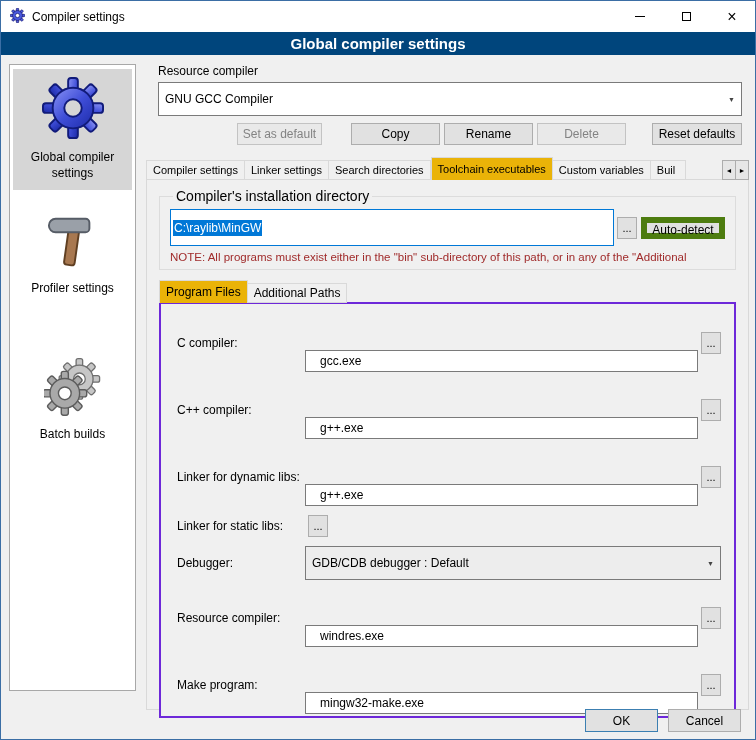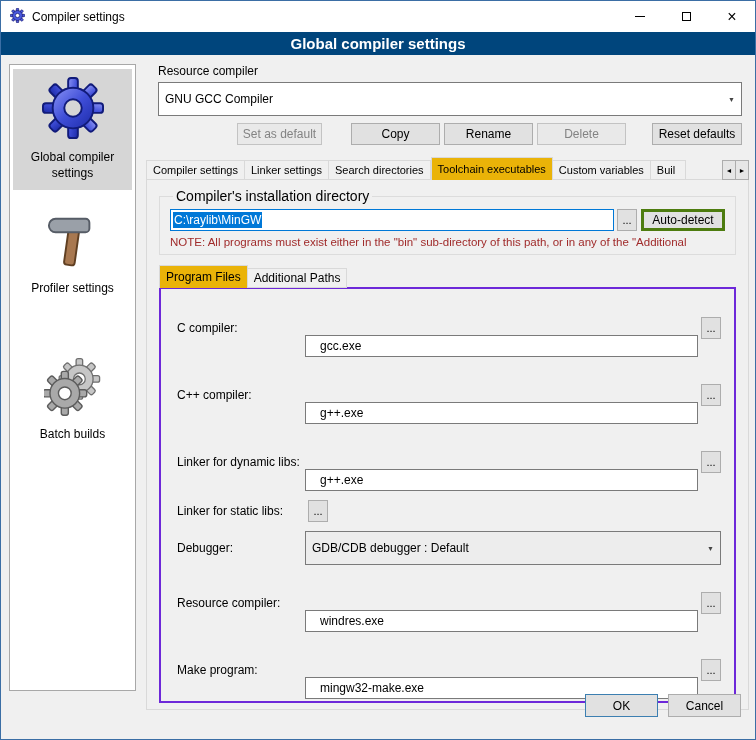--- a/index.html
+++ b/index.html
@@ -60,41 +60,41 @@
   .tab-scroll { margin-left:auto; display:flex; }
   .spin { width:14px; height:20px; border:1px solid #adadad; background:#e6e6e6; font-size:7px;
           display:flex; align-items:center; justify-content:center; margin-left:-1px; }
 
   .panel { margin-top:-1px; height:531px; border:1px solid #d9d9d9; background:#f0f0f0; }
 
   
   fieldset.group { margin:8px 12px 0; border:1px solid #dcdcdc; padding:2px 10px 6px; }
   fieldset.group legend { padding:0 3px; margin-left:3px; font-size:14px; }
   .dirrow { display:flex; align-items:center; margin-top:3px; }
-  .dirfield { flex:1; height:22px; border:1px solid #0078d7; background:#fff; display:flex;
+  .dirfield { flex:1; height:37px; border:1px solid #0078d7; background:#fff; display:flex;
               align-items:center; padding:0 2px; overflow:hidden; white-space:nowrap; }
   .dirfield .sel { background:#0078d7; color:#fff; padding:1px 1px; }
   .browse { width:20px; height:22px; margin-left:3px; font-size:11px; background:#e1e1e1;
             border:1px solid #adadad; font-family:"Liberation Sans", sans-serif; }
-  .autodetect { width:84px; height:22px; margin-left:4px; background:#e1e1e1; border:3px solid #4d7c0f;
+  .autodetect { width:84px; height:22px; margin-left:4px; background:#e1e1e1; border:6px solid #4d7c0f;
                 font-size:12px; font-family:"Liberation Sans", sans-serif; }
   .note { margin-top:5px; font-size:11.5px; color:#a02b2b; white-space:nowrap; overflow:hidden; }
 
   
   .inner-tabs { display:flex; align-items:flex-end; margin:10px 0 0 12px; height:23px; font-size:12px; }
   .inner-panel { margin:-1px 12px 0; height:416px; border:2px solid #6d28d9; background:#f0f0f0;
                  padding-top:10px; }
   .row { display:flex; align-items:center; margin:0 13px 9px 16px; }
   .flabel { width:128px; flex-shrink:0; }
   .fin { flex:1; height:22px; border:1px solid #7a7a7a; background:#fff; padding:0 14px;
          font-size:12px; font-family:Liberation Sans, sans-serif;margin-top:36px; }
   .combo.gray { flex:1; background:#ededed; }
 
   
-  .footer { position:absolute; right:14px; bottom:22px; display:flex; }
+  .footer { position:absolute; right:14px; bottom:7px; display:flex; }
   .footer .btn { width:73px; height:23px; margin-left:10px; }
   .footer .btn.ok { border-color:#3c7fb1; }
 </style>
 </head>
 <body>
 
 <svg width="0" height="0" style="position:absolute" aria-hidden="true">
   <defs>
     <linearGradient id="bluegear" x1="0" y1="0" x2="1" y2="1">
       <stop offset="0" stop-color="#8a93f5"></stop>

